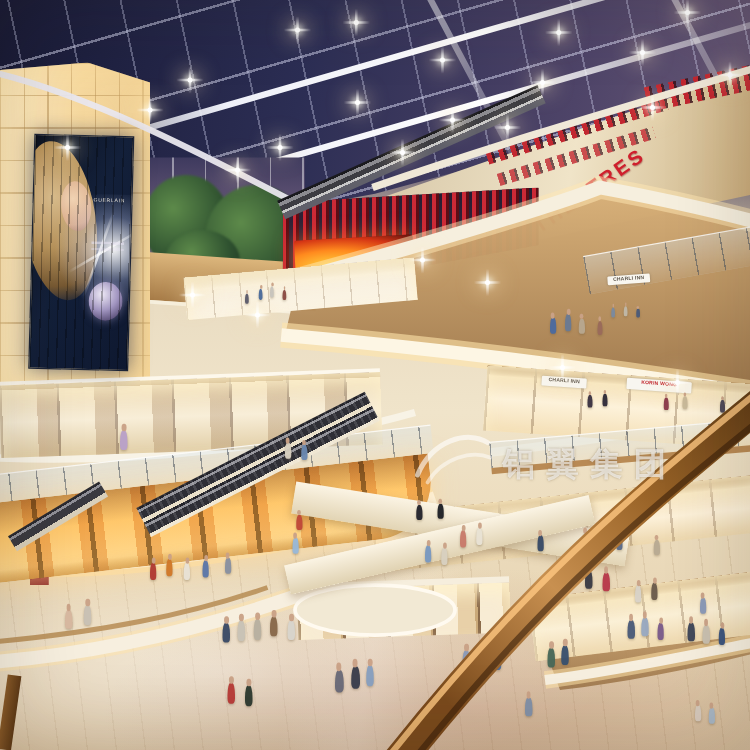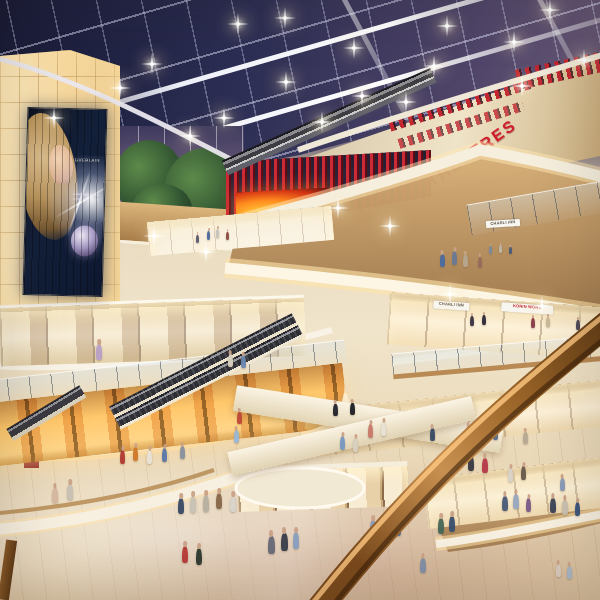--- a/index.html
+++ b/index.html
@@ -329,15 +329,22 @@
           <stop offset=".85" stop-color="#7a4a1c"></stop>
       </linearGradient>
     </defs>
     <path d="M 614 318 C 520 396, 436 462, 318 610" fill="none" stroke="url(#grail)" stroke-width="26" stroke-linecap="round"></path>
     <path d="M 608 312 C 514 390, 430 456, 312 604" fill="none" stroke="rgba(255,200,130,.8)" stroke-width="5"></path>
     <path d="M 620 326 C 526 402, 442 468, 326 614" fill="none" stroke="rgba(50,26,8,.55)" stroke-width="5"></path>
   </svg>
   <div style="left:2px;top:540px;width:11px;height:60px;z-index:13;transform:rotate(8deg);
       background:linear-gradient(90deg,#8a5a28,#5f3a16);"></div>
 
+  <div class="watermark">
+    <svg style="left:0;top:4px;width:70px;height:54px;" viewBox="0 0 70 54">
+      <path d="M4 40 C 16 12, 44 4, 60 14" fill="none" stroke="rgba(255,255,255,.6)" stroke-width="4" stroke-linecap="round"></path>
+      <path d="M12 46 C 24 26, 48 20, 62 26" fill="none" stroke="rgba(255,255,255,.5)" stroke-width="3" stroke-linecap="round"></path>
+    </svg>
+    <div class="wm-text">铝翼集团</div>
+  </div>
 
   <div class="vignette"></div>
 </div>
 
 </body></html>

